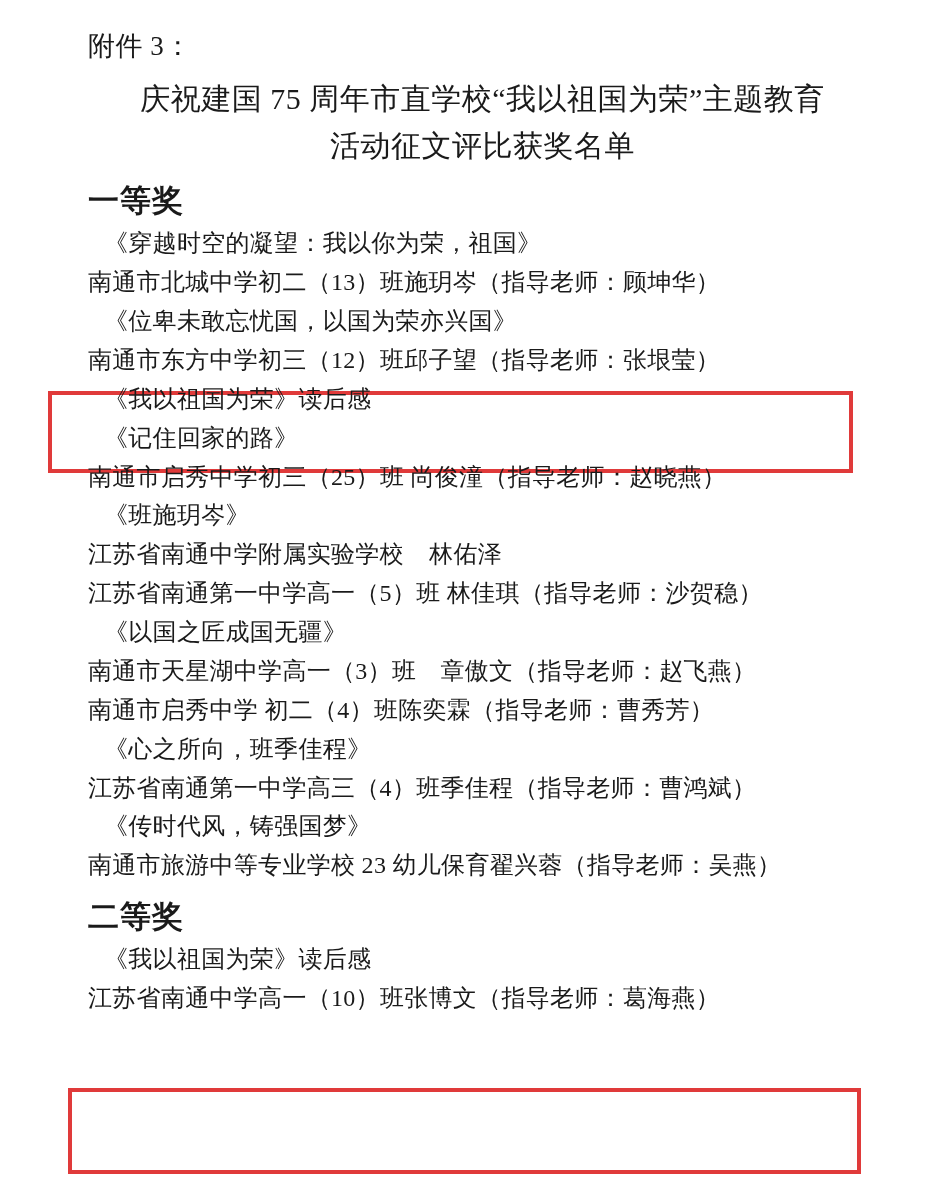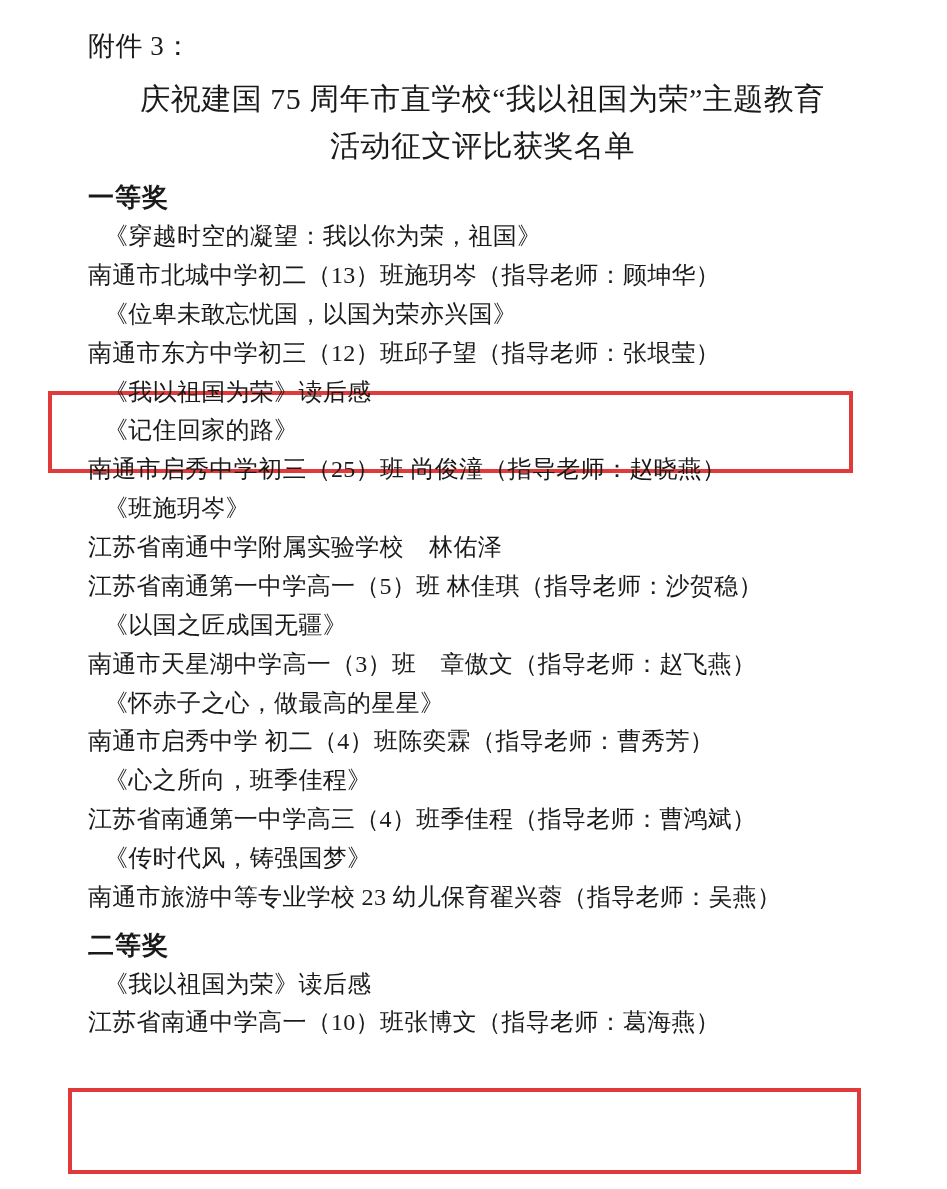--- a/index.html
+++ b/index.html
@@ -35,21 +35,21 @@
     font-size: 30px;
     line-height: 1.55;
     letter-spacing: 0.5px;
     margin: 0 0 2px 0;
     padding: 0 6px;
   }
   .doc-title .line2 {
     display: block;
   }
   .award-heading {
-    font-size: 26px;
+    font-size: 31px;
     font-weight: bold;
     line-height: 1.45;
     margin: 10px 0 0 0;
     letter-spacing: 1px;
   }
   .entry-line {
     font-size: 24px;
     line-height: 1.62;
     letter-spacing: 0.3px;
     white-space: pre;
@@ -101,21 +101,20 @@
     <div class="entry-line entry-credit">南通市启秀中学初三（25）班 尚俊潼（指导老师：赵晓燕）</div>
 
     <div class="entry-line entry-title">《班施玥岑》</div>
     <div class="entry-line entry-credit">江苏省南通中学附属实验学校    林佑泽</div>
 
     <div class="entry-line entry-credit">江苏省南通第一中学高一（5）班 林佳琪（指导老师：沙贺稳）</div>
 
     <div class="entry-line entry-title">《以国之匠成国无疆》</div>
     <div class="entry-line entry-credit">南通市天星湖中学高一（3）班　章傲文（指导老师：赵飞燕）</div>
 
-    <div class="entry-line entry-title">《怀赤子之心，做最高的星星》</div>
     <div class="entry-line entry-credit">南通市启秀中学 初二（4）班陈奕霖（指导老师：曹秀芳）</div>
 
     <div class="entry-line entry-title">《心之所向，班季佳程》</div>
     <div class="entry-line entry-credit">江苏省南通第一中学高三（4）班季佳程（指导老师：曹鸿斌）</div>
 
     <div class="entry-line entry-title">《传时代风，铸强国梦》</div>
     <div class="entry-line entry-credit">南通市旅游中等专业学校 23 幼儿保育翟兴蓉（指导老师：吴燕）</div>
 
     <h2 class="award-heading">二等奖</h2>
 

